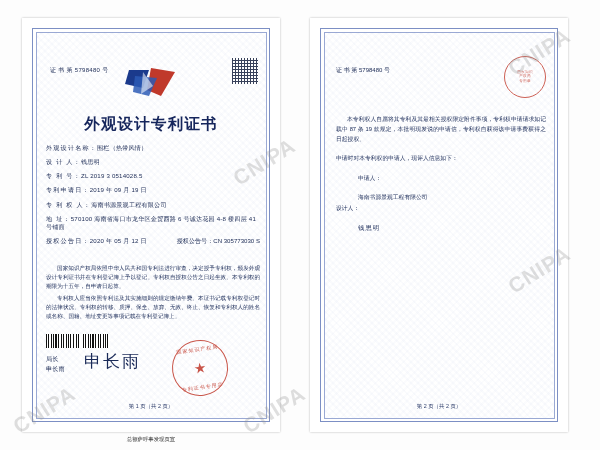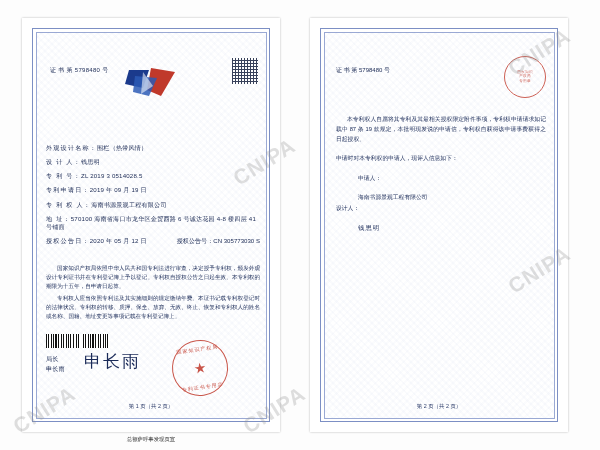--- a/index.html
+++ b/index.html
@@ -259,20 +259,21 @@
     <div class="cert-no">证 书 第 5798480 号</div>
     <div class="qr"></div>
 
     <svg class="logo" viewBox="0 0 56 34">
       <path d="M6 4 L26 4 L20 22 L2 18 Z" fill="#1b3a8c"></path>
       <path d="M28 2 L52 6 L38 30 L24 24 Z" fill="#c0392b"></path>
       <path d="M12 10 L34 12 L26 30 L10 26 Z" fill="#2b5bb5" opacity="0.85"></path>
       <path d="M20 6 L30 20 L18 28 Z" fill="#ffffff" opacity="0.55"></path>
     </svg>
 
+    <div class="title-cn">外观设计专利证书</div>
 
     <div class="fields">
       <div class="f-row">
         <span class="f-label">外观设计名称：</span><span class="f-val">围栏（热带风情）</span>
       </div>
       <div class="f-row">
         <span class="f-label">设 计 人：</span><span class="f-val">钱思明</span>
       </div>
       <div class="f-row">
         <span class="f-label">专 利 号：</span><span class="f-val">ZL 2019 3 0514028.5</span>

